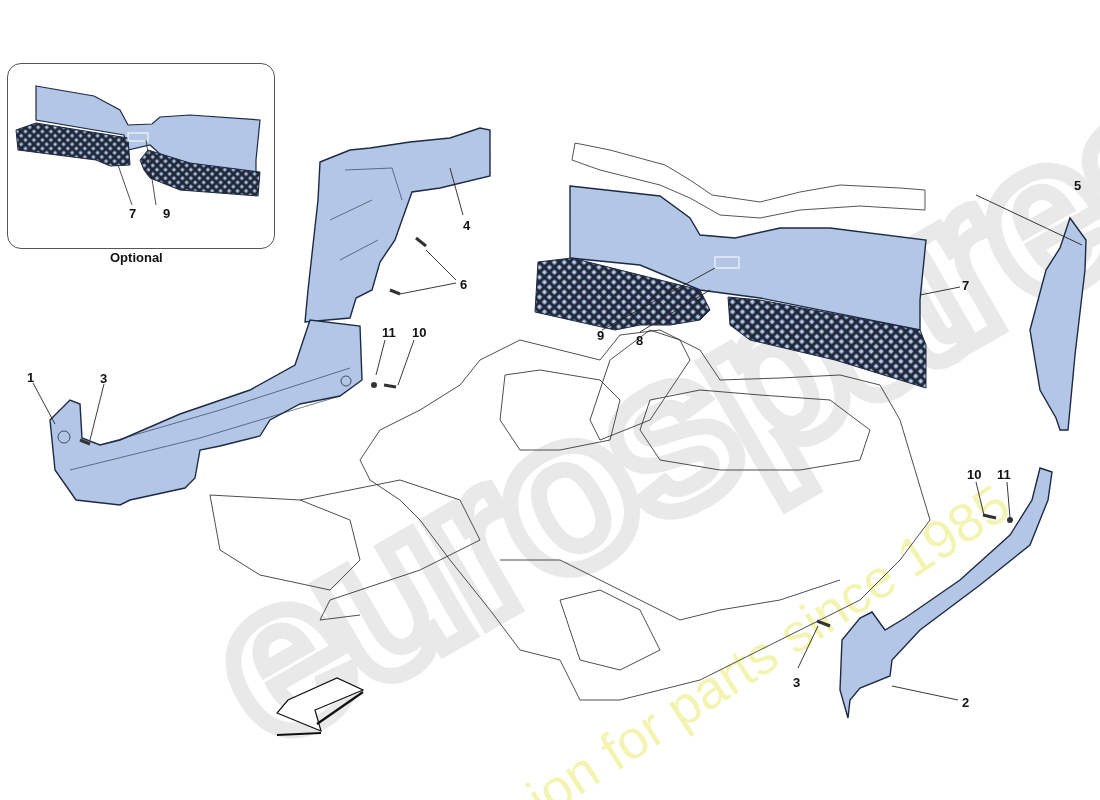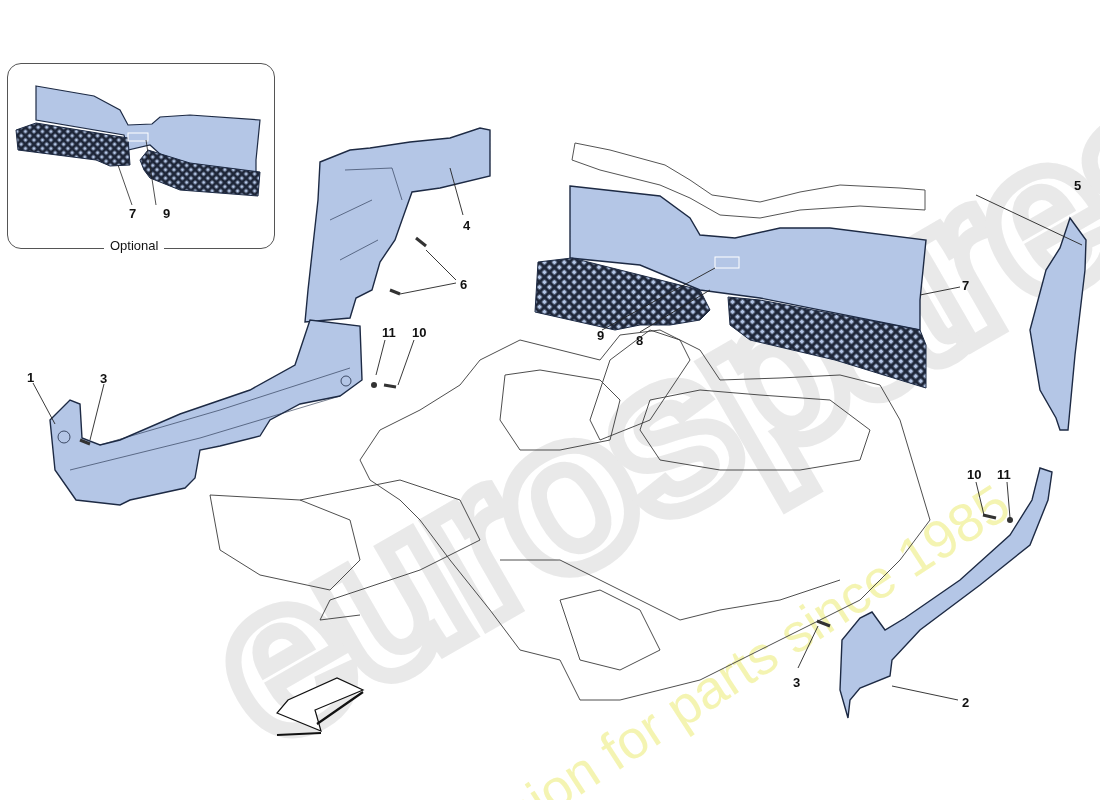--- a/index.html
+++ b/index.html
@@ -1,20 +1,20 @@
 <!DOCTYPE html>
 <html><head>
 <meta charset="utf-8">
 <style>
   html,body{margin:0;padding:0;background:#ffffff;}
   body{width:1100px;height:800px;position:relative;overflow:hidden;font-family:"Liberation Sans",sans-serif;}
   .canvas{position:absolute;left:0;top:0;width:1100px;height:800px;}
   .callout{position:absolute;font-family:"Liberation Sans",sans-serif;font-weight:bold;font-size:13px;color:#111;line-height:1;}
   .inset{position:absolute;left:7px;top:63px;width:266px;height:184px;border:1.2px solid #555;border-radius:14px;background:#fff;}
-  .inset-caption{position:absolute;left:104px;top:238px;padding:0 6px;background:#fff;font-weight:normal;font-size:13px;color:#111;}
+  .inset-caption{position:absolute;left:104px;top:250px;padding:0 6px;background:#fff;font-weight:bold;font-size:13px;color:#111;}
   svg text{font-family:"Liberation Sans",sans-serif;}
 </style>
 </head>
 <body>
 
 <div class="canvas">
 
   <svg class="canvas" width="1100" height="800" viewBox="0 0 1100 800">
     <g transform="rotate(-30 560 420)" opacity="0.55">
       <text x="140" y="560" font-size="220" font-weight="bold" fill="none" stroke="#d8d8d8" stroke-width="16" letter-spacing="-8">eurospares</text>

